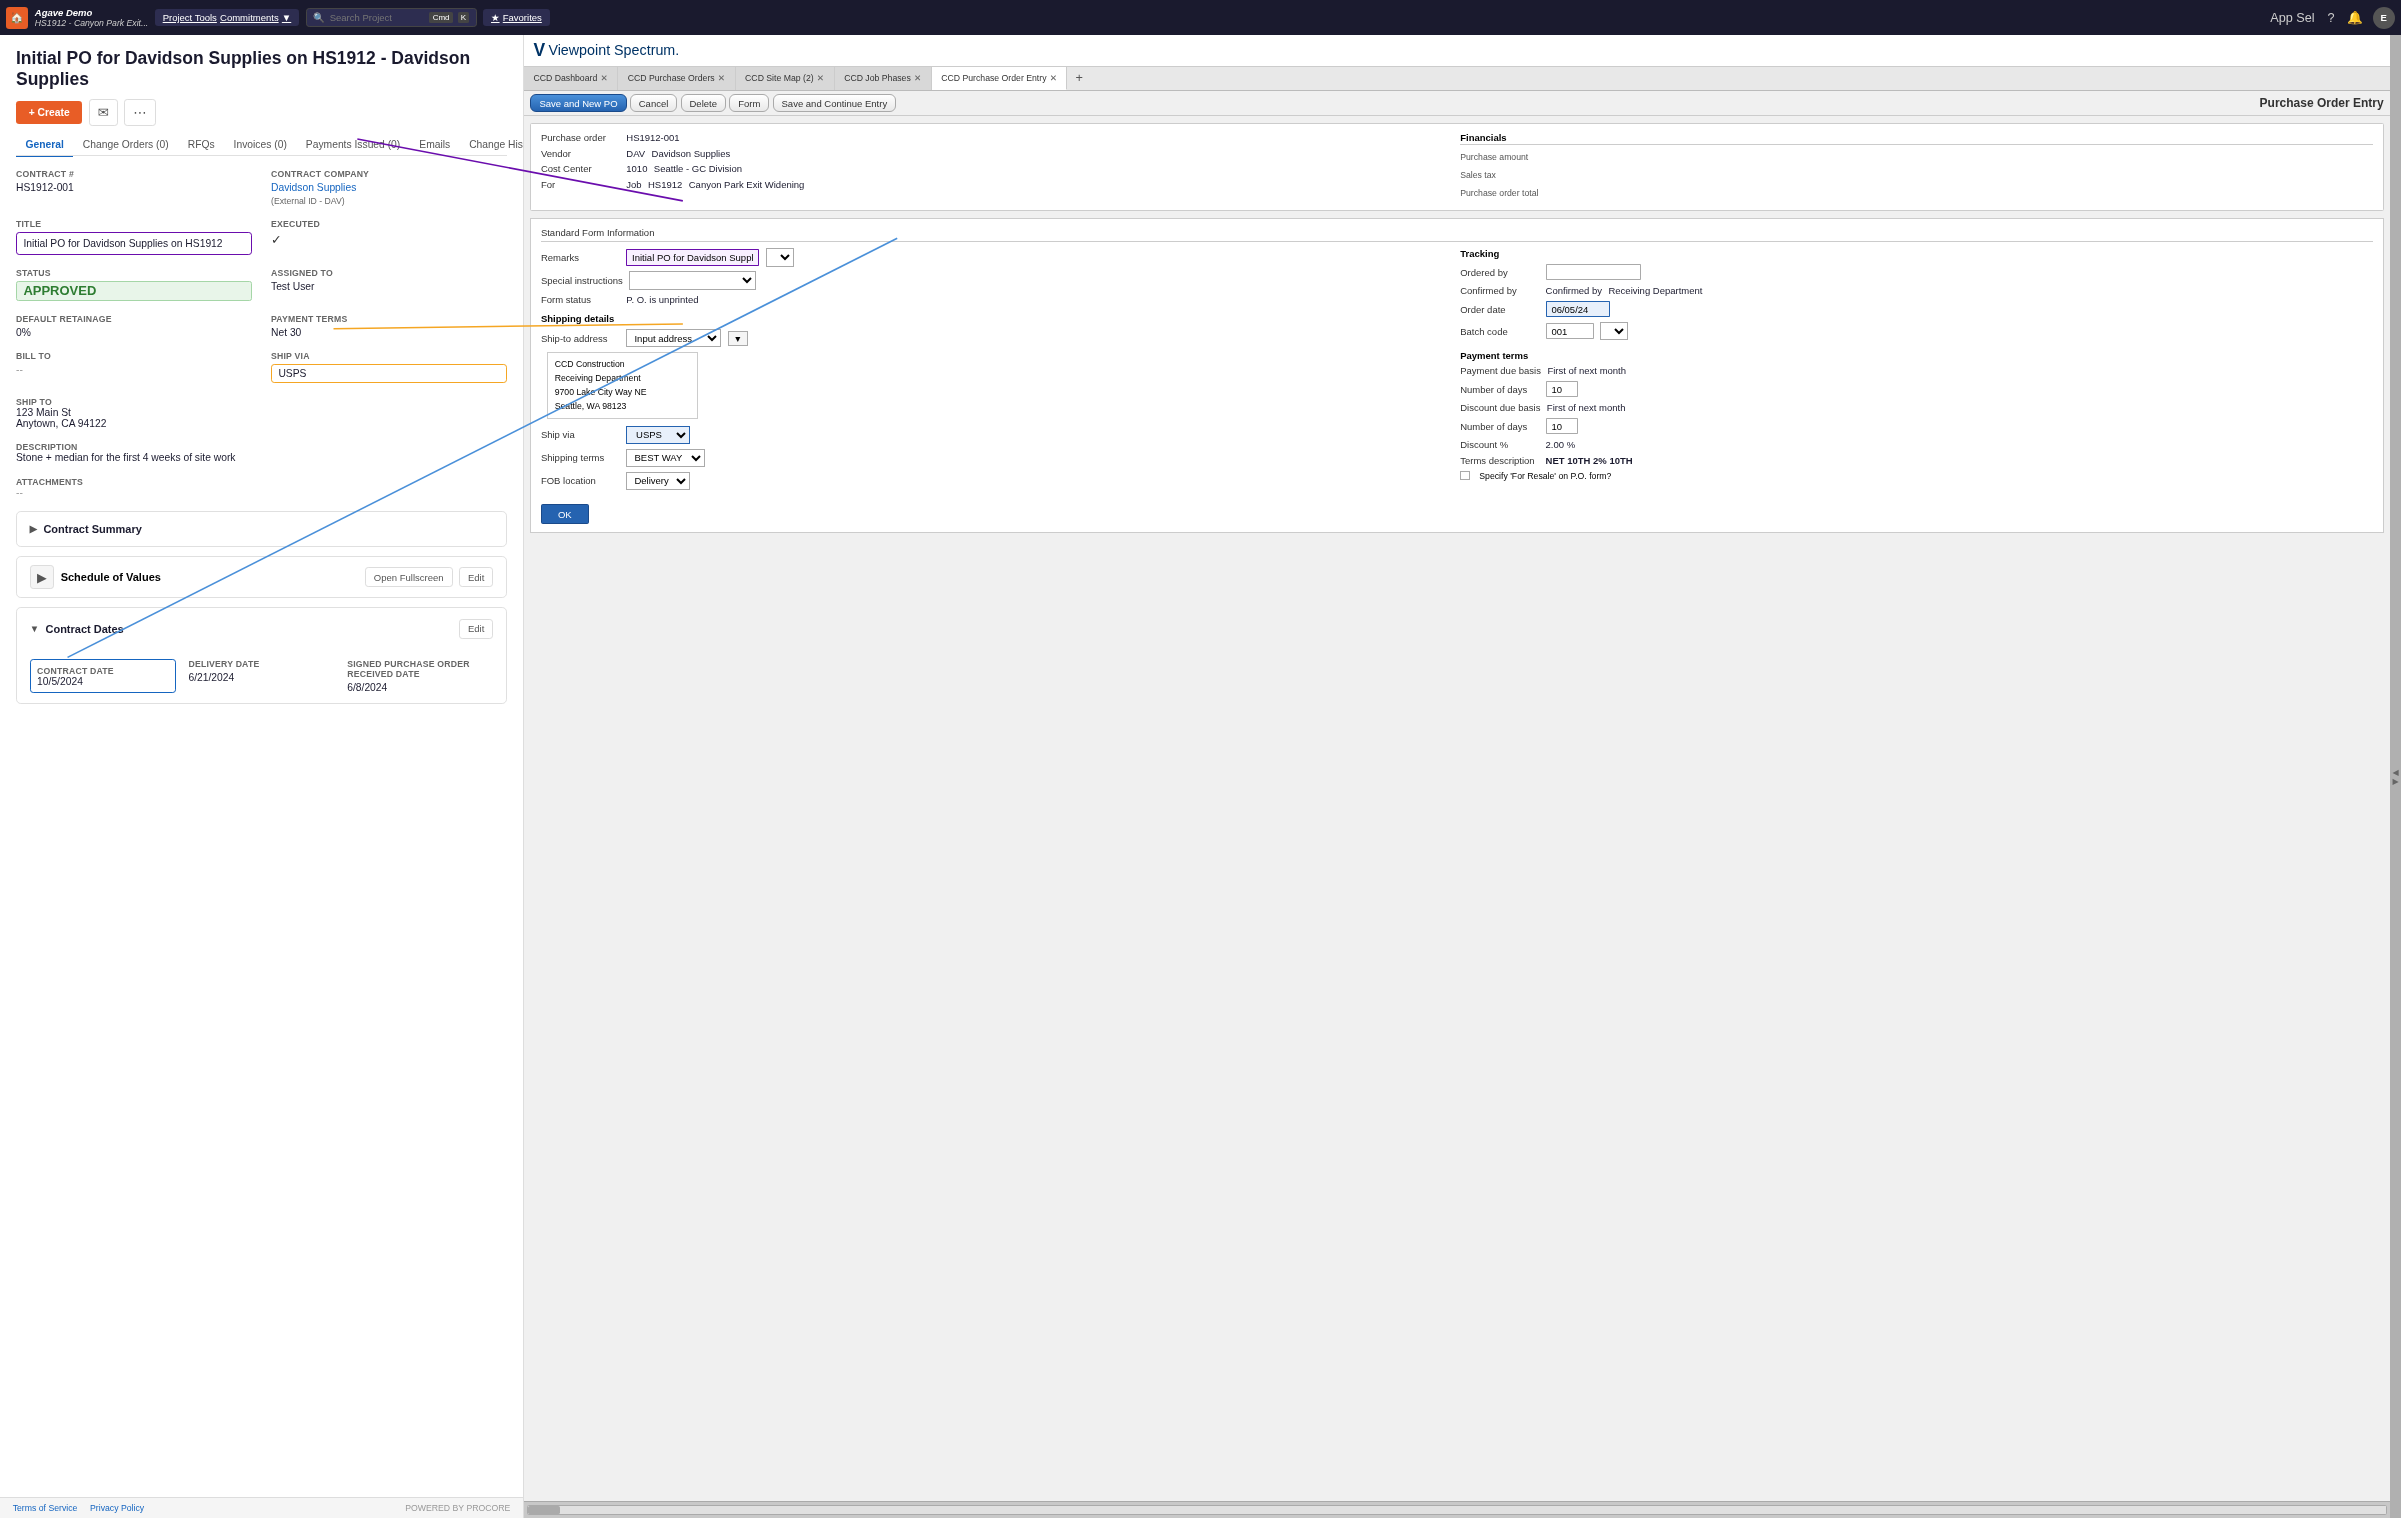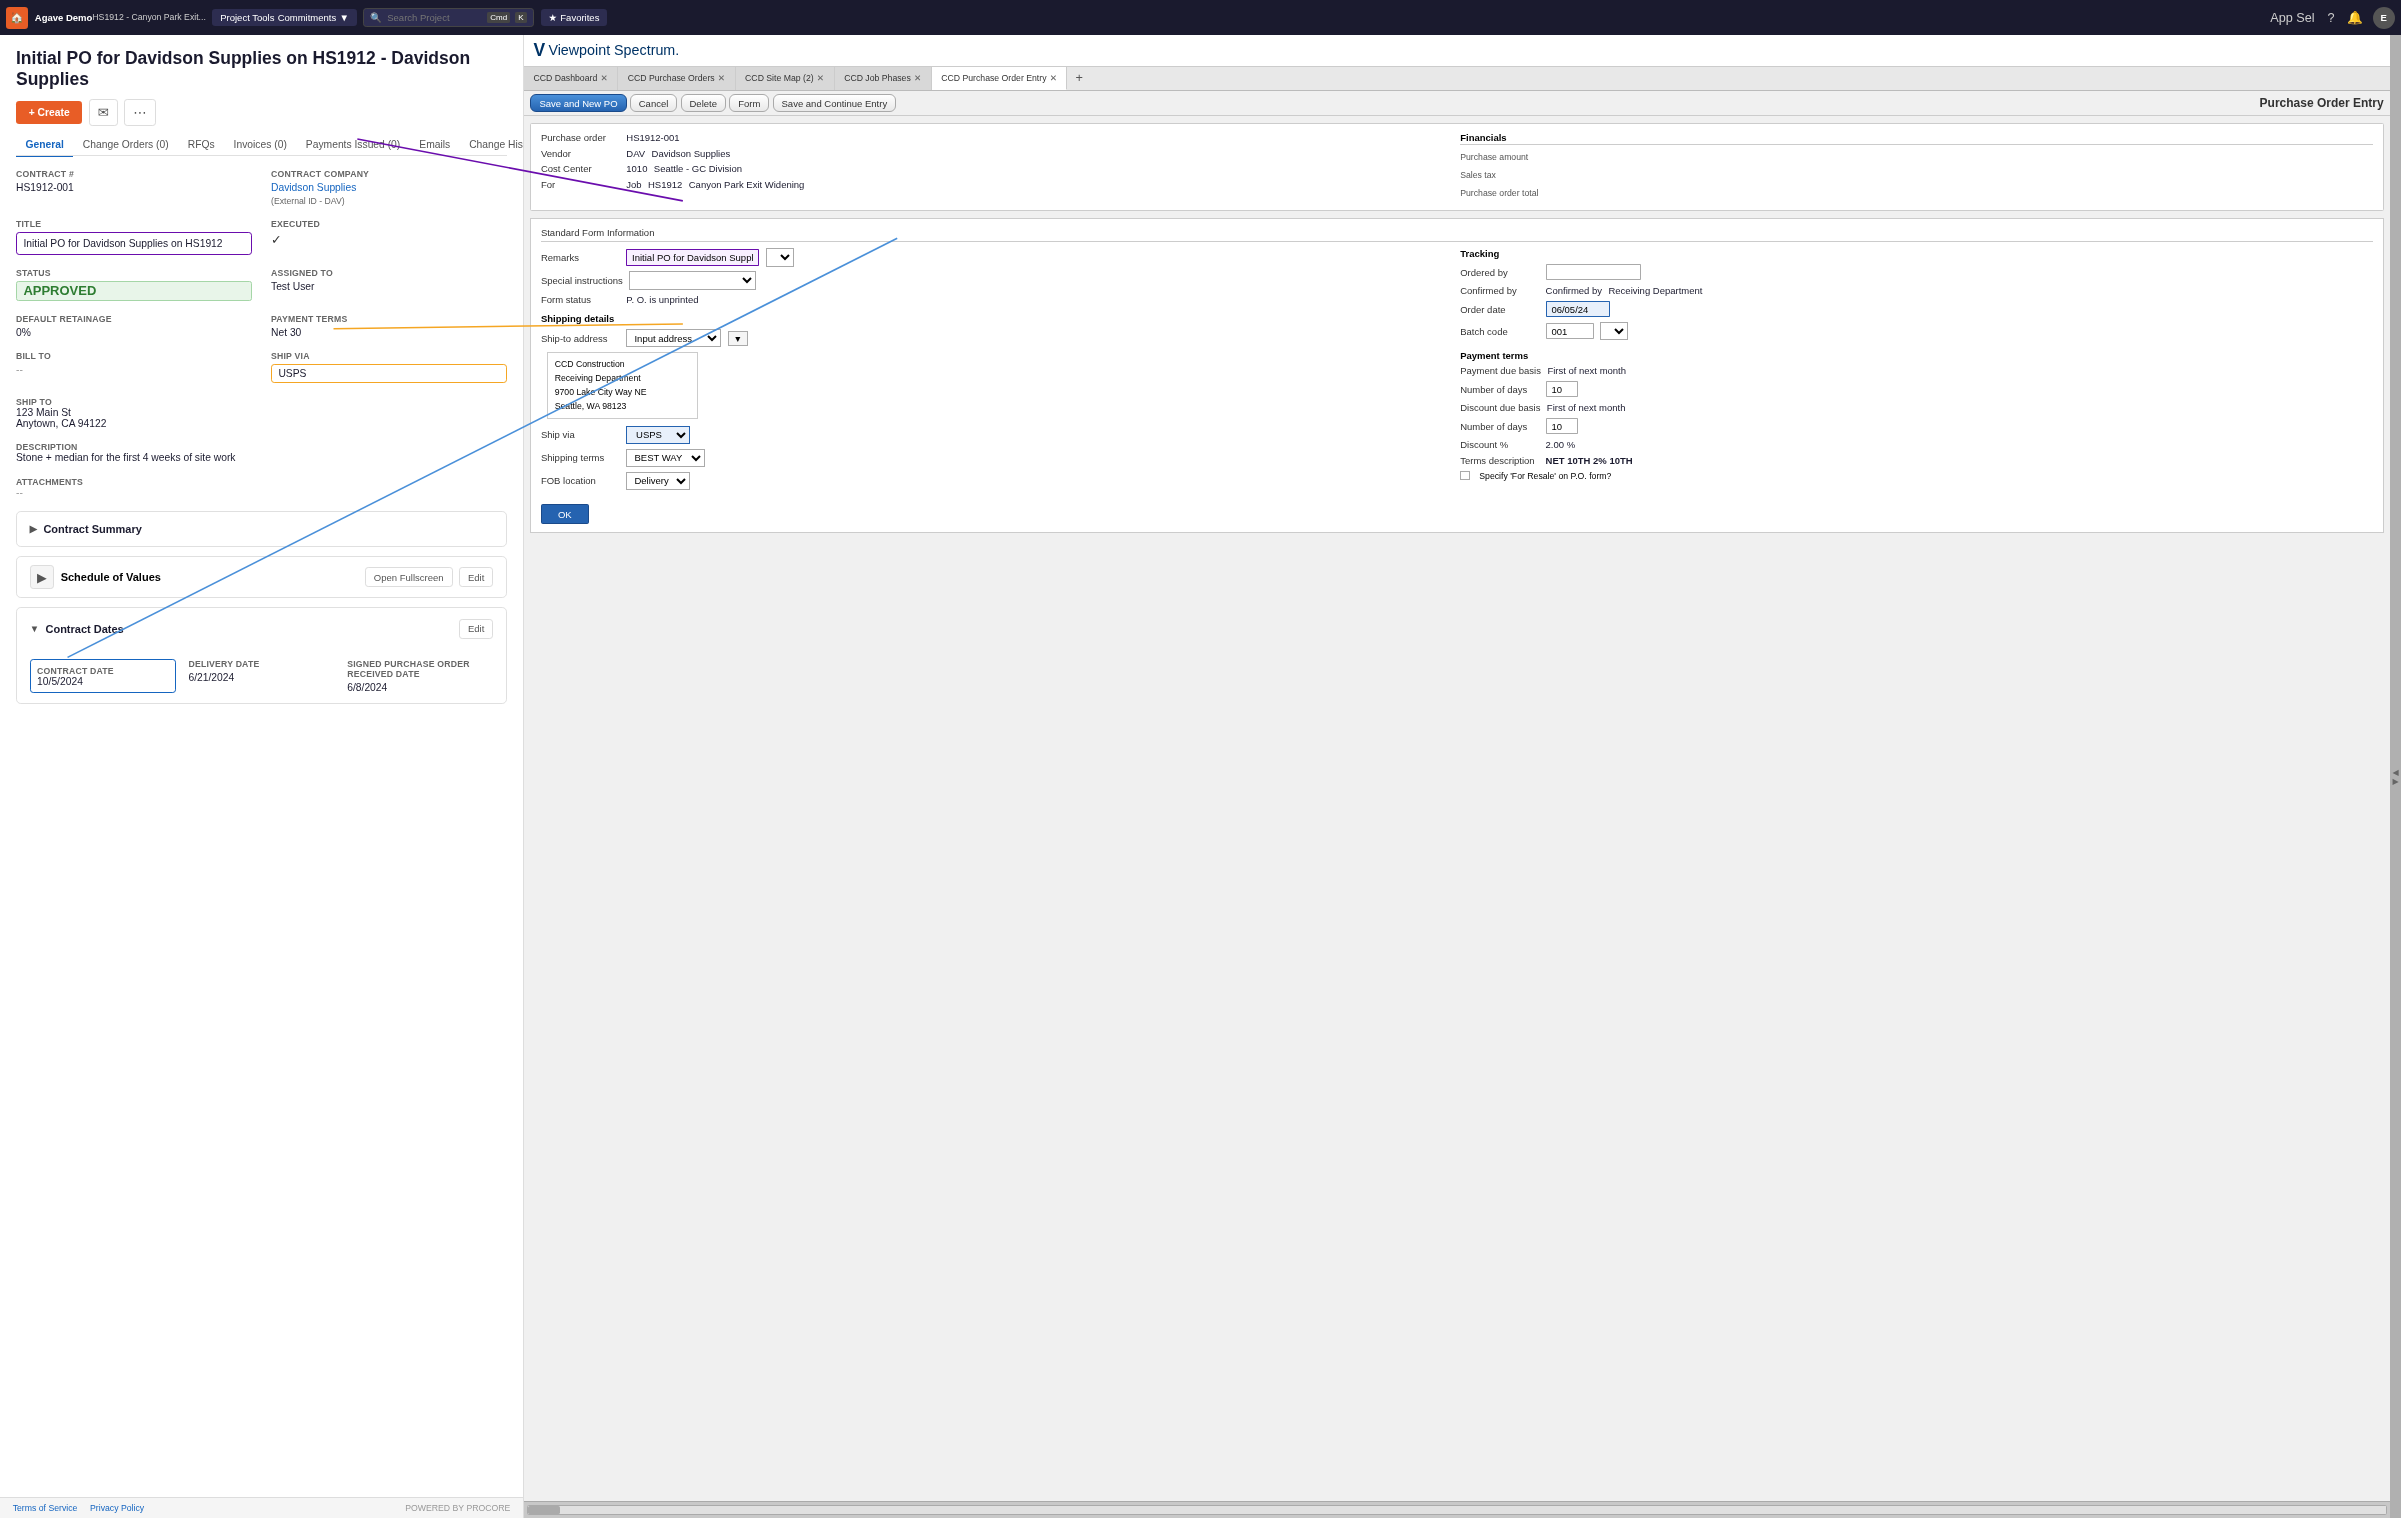--- a/index.html
+++ b/index.html
@@ -1,23 +1,23 @@
 <!DOCTYPE html>
 <html style="font-size:12.7px"><head>
   <meta charset="utf-8">
   <style>
     * { box-sizing: border-box; margin: 0; padding: 0; }
     body { font-family: -apple-system, BlinkMacSystemFont, 'Segoe UI', Arial, sans-serif; font-size: 10.3px; background: #f0f0f0; display: flex; flex-direction: column; height: 100vh; overflow: hidden; }
 
     
     .top-nav { background: #1a1a2e; color: #fff; display: flex; align-items: center; height: 35px; padding: 0 6.4px; gap: 6.4px; flex-shrink: 0; }
     .top-nav .home-icon { background: #e85d26; border-radius: 3.2px; width: 22px; height: 22px; display: flex; align-items: center; justify-content: center; color: white; font-size: 11px; cursor: pointer; }
-    .top-nav .breadcrumb { display: flex; flex-direction: row; font-size: 8.7px; color: #ccc; }
+    .top-nav .breadcrumb { display: flex; flex-direction: column; font-size: 8.7px; color: #ccc; font-style: italic; }
     .top-nav .breadcrumb .company { font-weight: bold; color: #fff; font-size: 9.5px; }
-    .top-nav .app-btn { background: #2d2d50; border: none; color: #fff; padding: 3.2px 8px; border-radius: 3.2px; cursor: pointer; display: flex; align-items: center; gap: 3.2px; font-size: 9.5px; }
+    .top-nav .app-btn { background: #2d2d50; border: none; color: #fff; padding: 3.2px 8px; border-radius: 3.2px; cursor: pointer; display: flex; align-items: center; gap: 3.2px; font-size: 9.5px; text-decoration: underline; }
     .top-nav .search-box { background: #2d2d50; border: 0.8px solid #444; border-radius: 3.2px; padding: 3.2px 6.4px; color: #fff; font-size: 9.5px; display: flex; align-items: center; gap: 4.8px; }
     .top-nav .search-box input { background: transparent; border: none; color: #fff; outline: none; font-size: 9.5px; width: 95px; }
     .top-nav .kbd { background: #444; border-radius: 1.6px; padding: 0.8px 3.2px; font-size: 8px; }
     .top-nav .spacer { flex: 1; }
     .top-nav .icon-btn { background: none; border: none; color: #ccc; cursor: pointer; font-size: 12.7px; padding: 3.2px; }
     .top-nav .avatar { background: #555; border-radius: 50%; width: 22px; height: 22px; display: flex; align-items: center; justify-content: center; color: #fff; font-size: 9.5px; font-weight: bold; cursor: pointer; }
 
     
     .main-layout { display: flex; flex: 1; overflow: hidden; }
 

